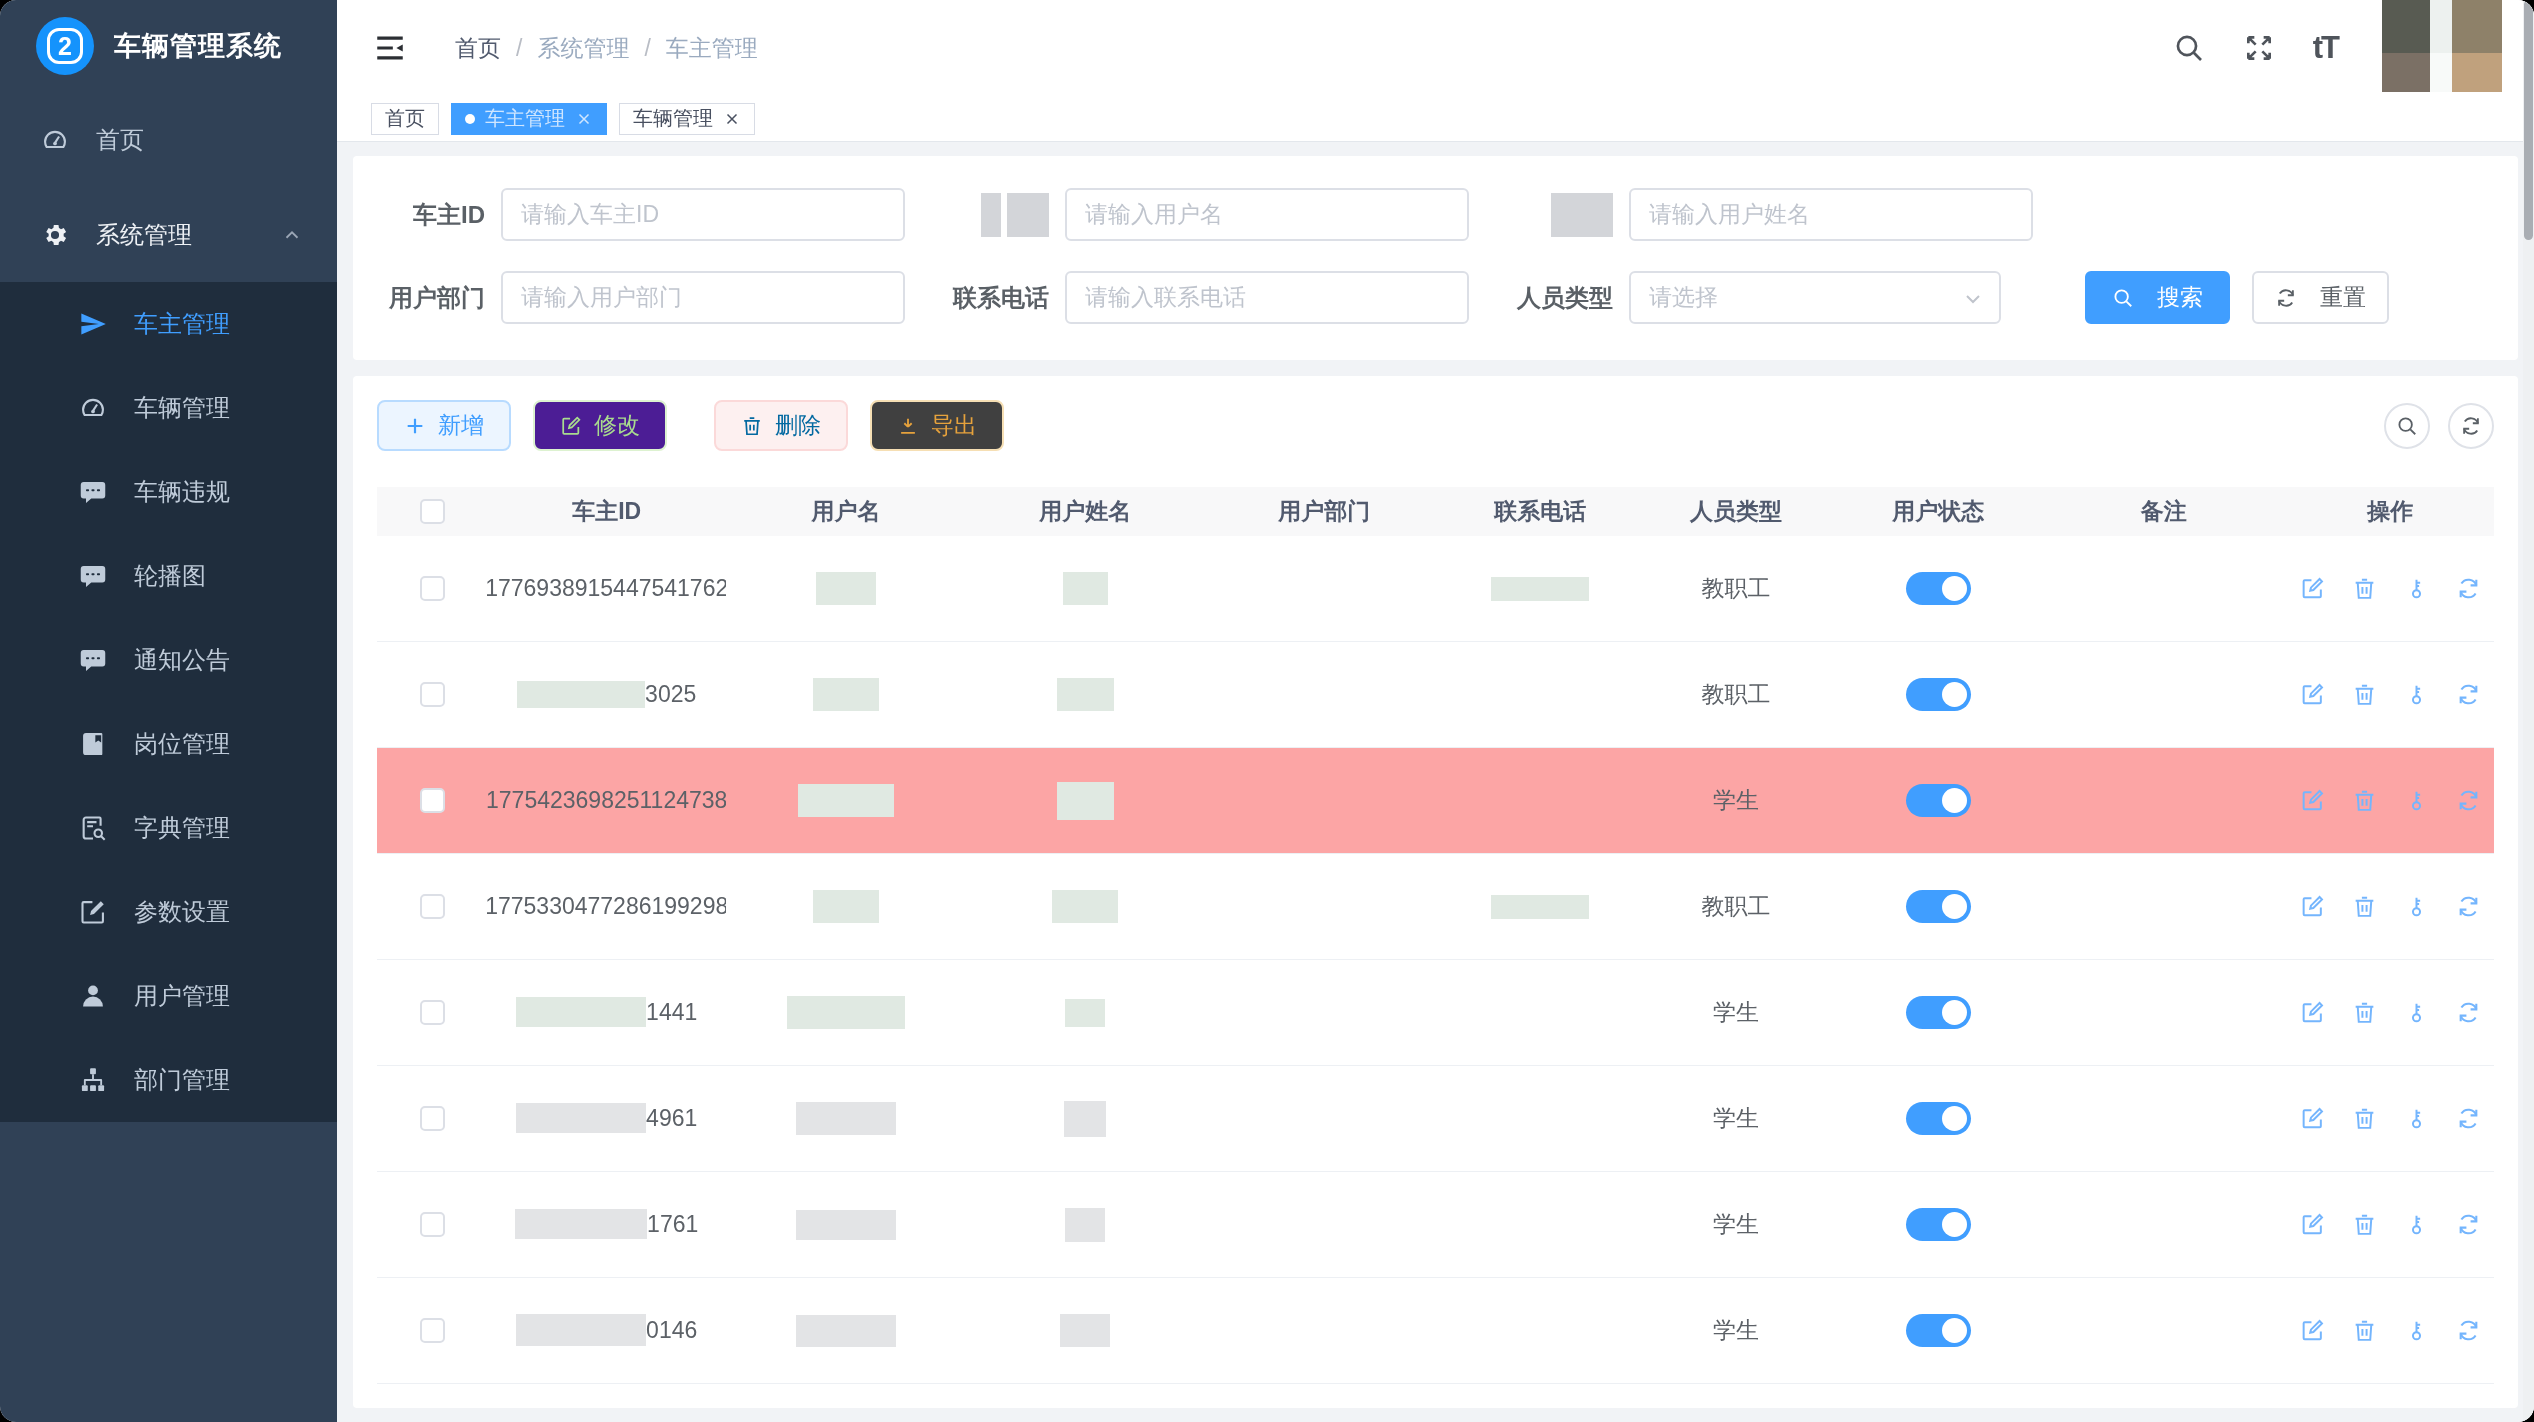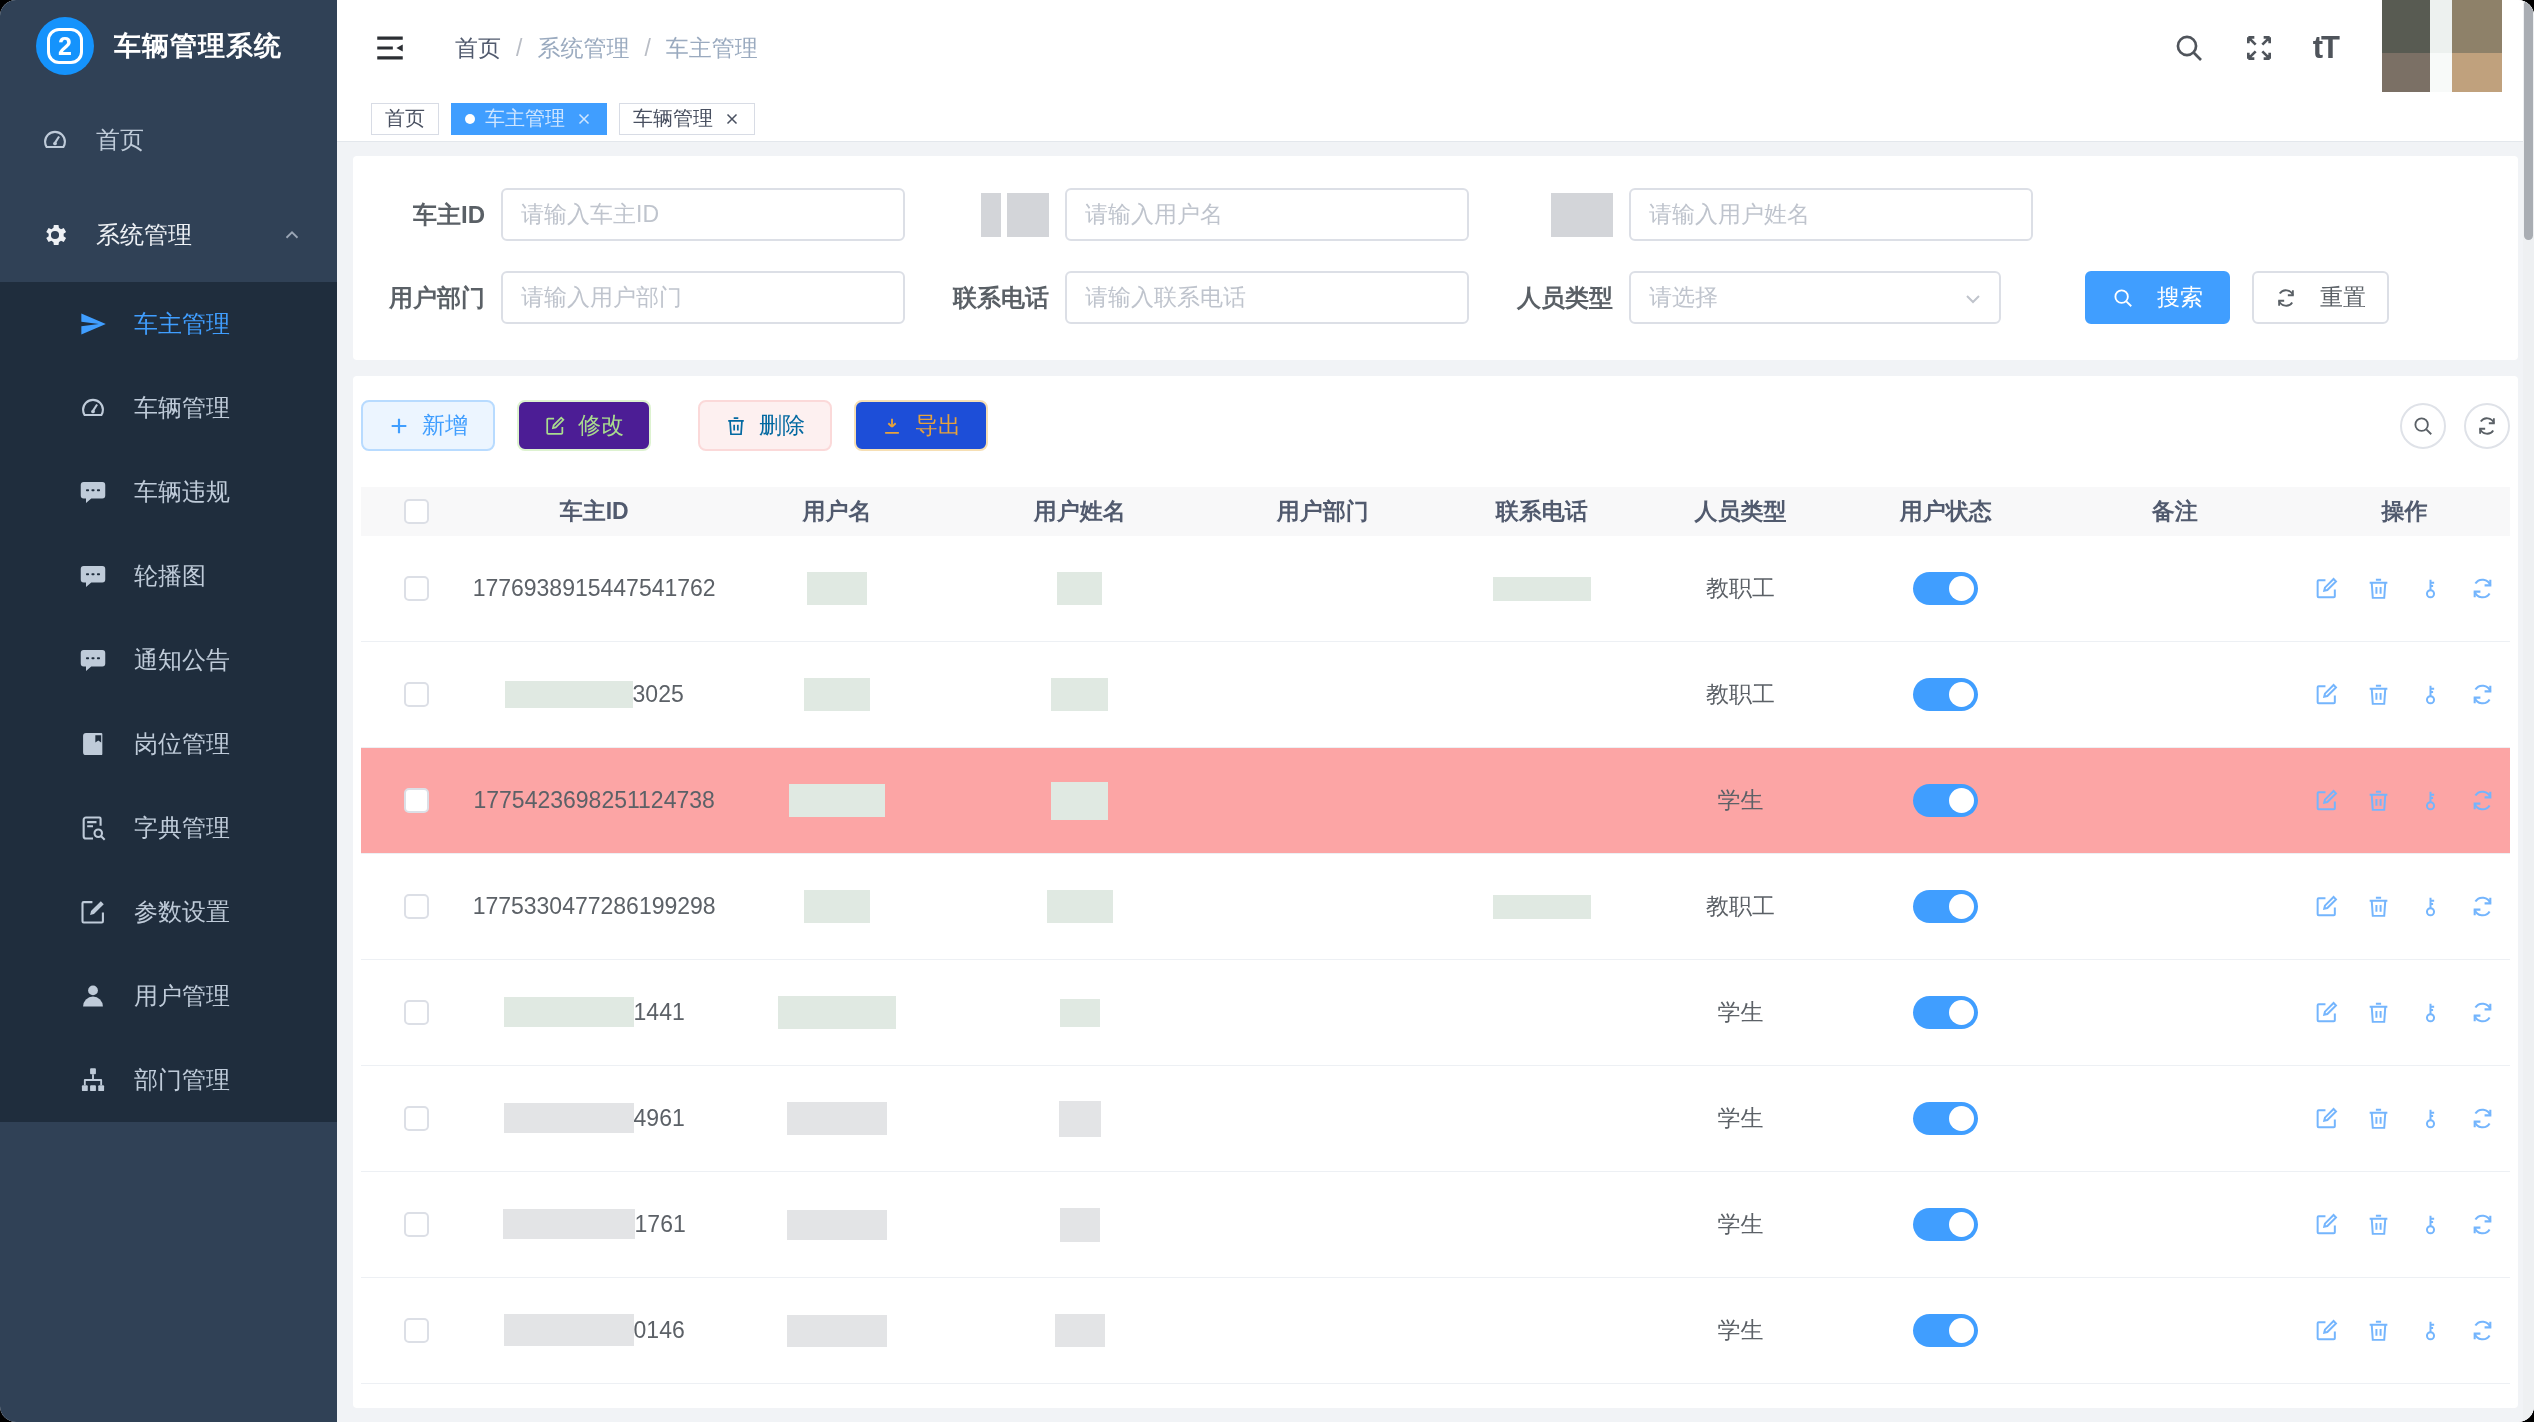--- a/index.html
+++ b/index.html
@@ -69,29 +69,29 @@
   .f-control .chevd { position:absolute; right:14px; top:14px; width:24px; height:24px; color:#c0c4cc; }
   .f-control .chevd svg { width:24px; height:24px; }
   .form-actions { display:flex; gap:22px; margin-left:52px; }
   .btn { display:inline-flex; align-items:center; gap:23px; border-radius:6px; font-size:23px; cursor:pointer; }
   .btn-search { height:53px; padding:0 25px; background:#409eff; border:2px solid #409eff; color:#fff; }
   .btn-reset  { height:53px; padding:0 21px; background:#fff; border:2px solid #dcdfe6; color:#5a6066; }
   .btn .b-icon { width:22px; height:22px; display:inline-flex; }
   .btn .b-icon svg { width:22px; height:22px; }
 
   
-  .table-card { flex:1; padding:24px 8px 0; display:flex; flex-direction:column; overflow:hidden; }
+  .table-card { flex:1; padding:24px 24px 0; display:flex; flex-direction:column; overflow:hidden; }
   .toolbar { display:flex; align-items:center; gap:22px; flex:0 0 auto; }
   .tb-btn { height:51px; border-radius:8px; padding:0 25px; font-size:23px; display:inline-flex; align-items:center; gap:12px; border:2px solid transparent; cursor:pointer; }
   .tb-btn .b-icon { width:22px; height:22px; display:inline-flex; }
   .tb-btn .b-icon svg { width:22px; height:22px; }
   .tb-add { background:#ecf5ff; border-color:#b8dbff; color:#409eff; }
   .tb-mod { background:#4c1d95; border-color:#ddf2d0; color:#a9dc8e; }
   .tb-del { background:#fdf0f0; border-color:#fbd9d9; color:#0369a1;margin-left:25px; }
-  .tb-exp { background:#1d4ed8; border-color:#f6dfb4; color:#e6a23c; }
+  .tb-exp { background:#404040; border-color:#f6dfb4; color:#e6a23c; }
   .toolbar-right { margin-left:auto; display:flex; gap:18px; }
   .circle-btn { width:46px; height:46px; border-radius:50%; border:2px solid #dfe2e8; background:#fff; color:#5a6066; display:flex; align-items:center; justify-content:center; cursor:pointer; }
   .circle-btn svg { width:22px; height:22px; }
 
   .table { margin-top:36px; flex:1; display:flex; flex-direction:column; overflow:hidden; }
   .thead { display:flex; align-items:center; background:#f8f8f9; height:49px; font-size:23px; font-weight:700; color:#515a6e; flex:0 0 49px; }
   .tr { display:flex; align-items:center; height:106px; flex:0 0 106px; border-bottom:1px solid #edf0f4; font-size:23px; color:#5c6167; background:#fff; }
   .tr.highlight { background:#fca5a5; }
   .td, .th { display:flex; align-items:center; justify-content:center; text-align:center; overflow:hidden; }
   .c-sel{width:5.2%} .c-id{width:11.3%} .c-user{width:11.3%} .c-name{width:11.3%} .c-dept{width:11.3%}

